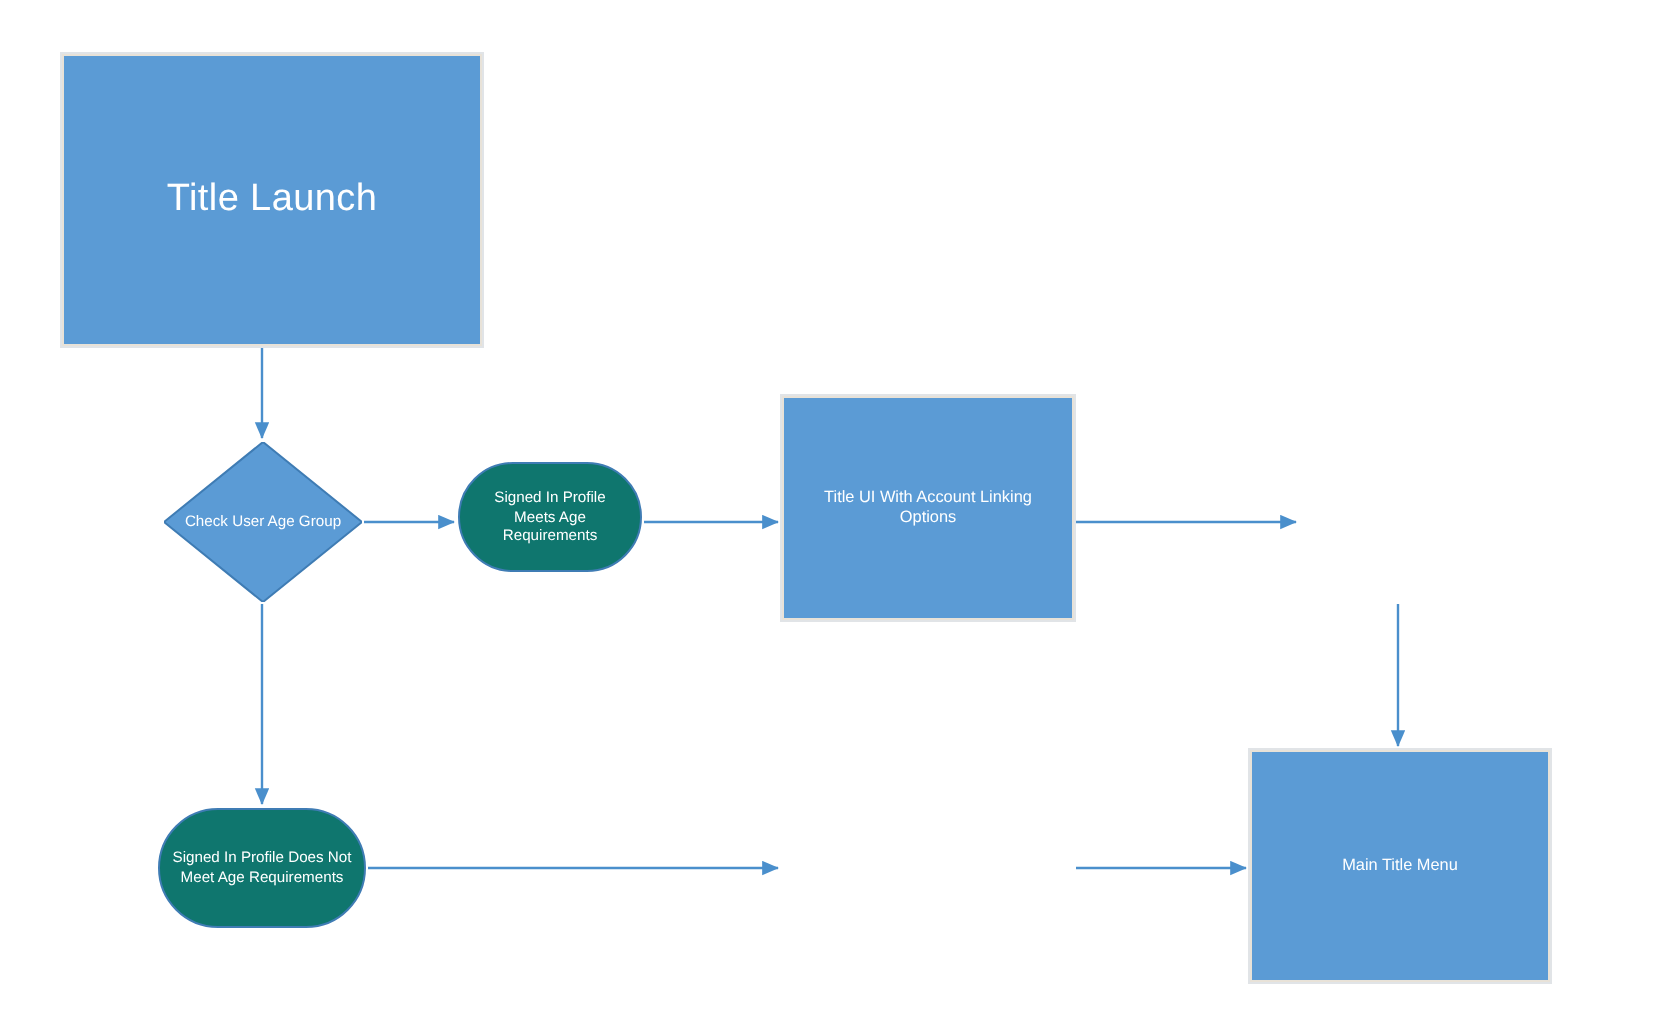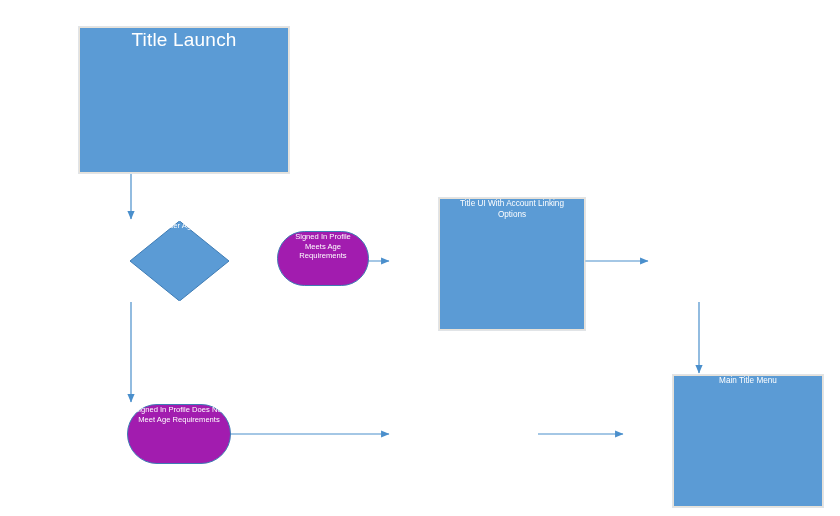--- a/index.html
+++ b/index.html
@@ -14,37 +14,36 @@
     position: relative;
     width: 840px;
     height: 516px;
     background: #ffffff;
     overflow: hidden;
   }
   .node {
     position: absolute;
     box-sizing: border-box;
     display: flex;
-    align-items: flex-start;
+    align-items: center;
     justify-content: center;
     text-align: center;
     color: #ffffff;
     line-height: 1.28;
-    margin-left: 48px;
   }
   .node-rect {
     background: #5B9BD5;
     border: 1px solid #e8e2d8;
     box-shadow: 0 0 0 1px rgba(200,205,212,0.55);
   }
   .node-rect .label {
     padding: 0 8px;
   }
   .node-pill {
-    background: #a21caf;
+    background: #0f766e;
     border: 1px solid #3f7cb4;
     border-radius: 999px;
   }
   .node-pill .label {
     padding: 0 6px;
   }
   .node-diamond {
     background: transparent;
   }
   .diamond-shape {
@@ -104,27 +103,27 @@
     <svg class="diamond-shape" viewBox="0 0 99 80" preserveAspectRatio="none" xmlns="http://www.w3.org/2000/svg">
       <polygon points="49.5,0 99,40 49.5,80 0,40" fill="#5B9BD5" stroke="#3f7cb4" stroke-width="1"></polygon>
     </svg>
     <span class="label fs-tiny">Check User Age Group</span>
   </div>
 
   <div class="node node-pill" style="left:229px; top:231px; width:92px; height:55px;">
     <span class="label fs-tiny">Signed In Profile Meets Age Requirements</span>
   </div>
 
-  <div class="node node-rect" style="left:391px; top:198px; width:146px; height:132px;">
+  <div class="node node-rect" style="left:391px; top:198px; width:146px; height:112px;">
     <span class="label fs-small">Title UI With Account Linking Options</span>
   </div>
 
 
   <div class="node node-pill" style="left:79px; top:404px; width:104px; height:60px;">
     <span class="label fs-tiny">Signed In Profile Does Not Meet Age Requirements</span>
   </div>
 
 
-  <div class="node node-rect" style="left:625px; top:375px; width:150px; height:132px;">
+  <div class="node node-rect" style="left:625px; top:375px; width:150px; height:116px;">
     <span class="label fs-small">Main Title Menu</span>
   </div>
 
 </div>
 
 </body></html>

